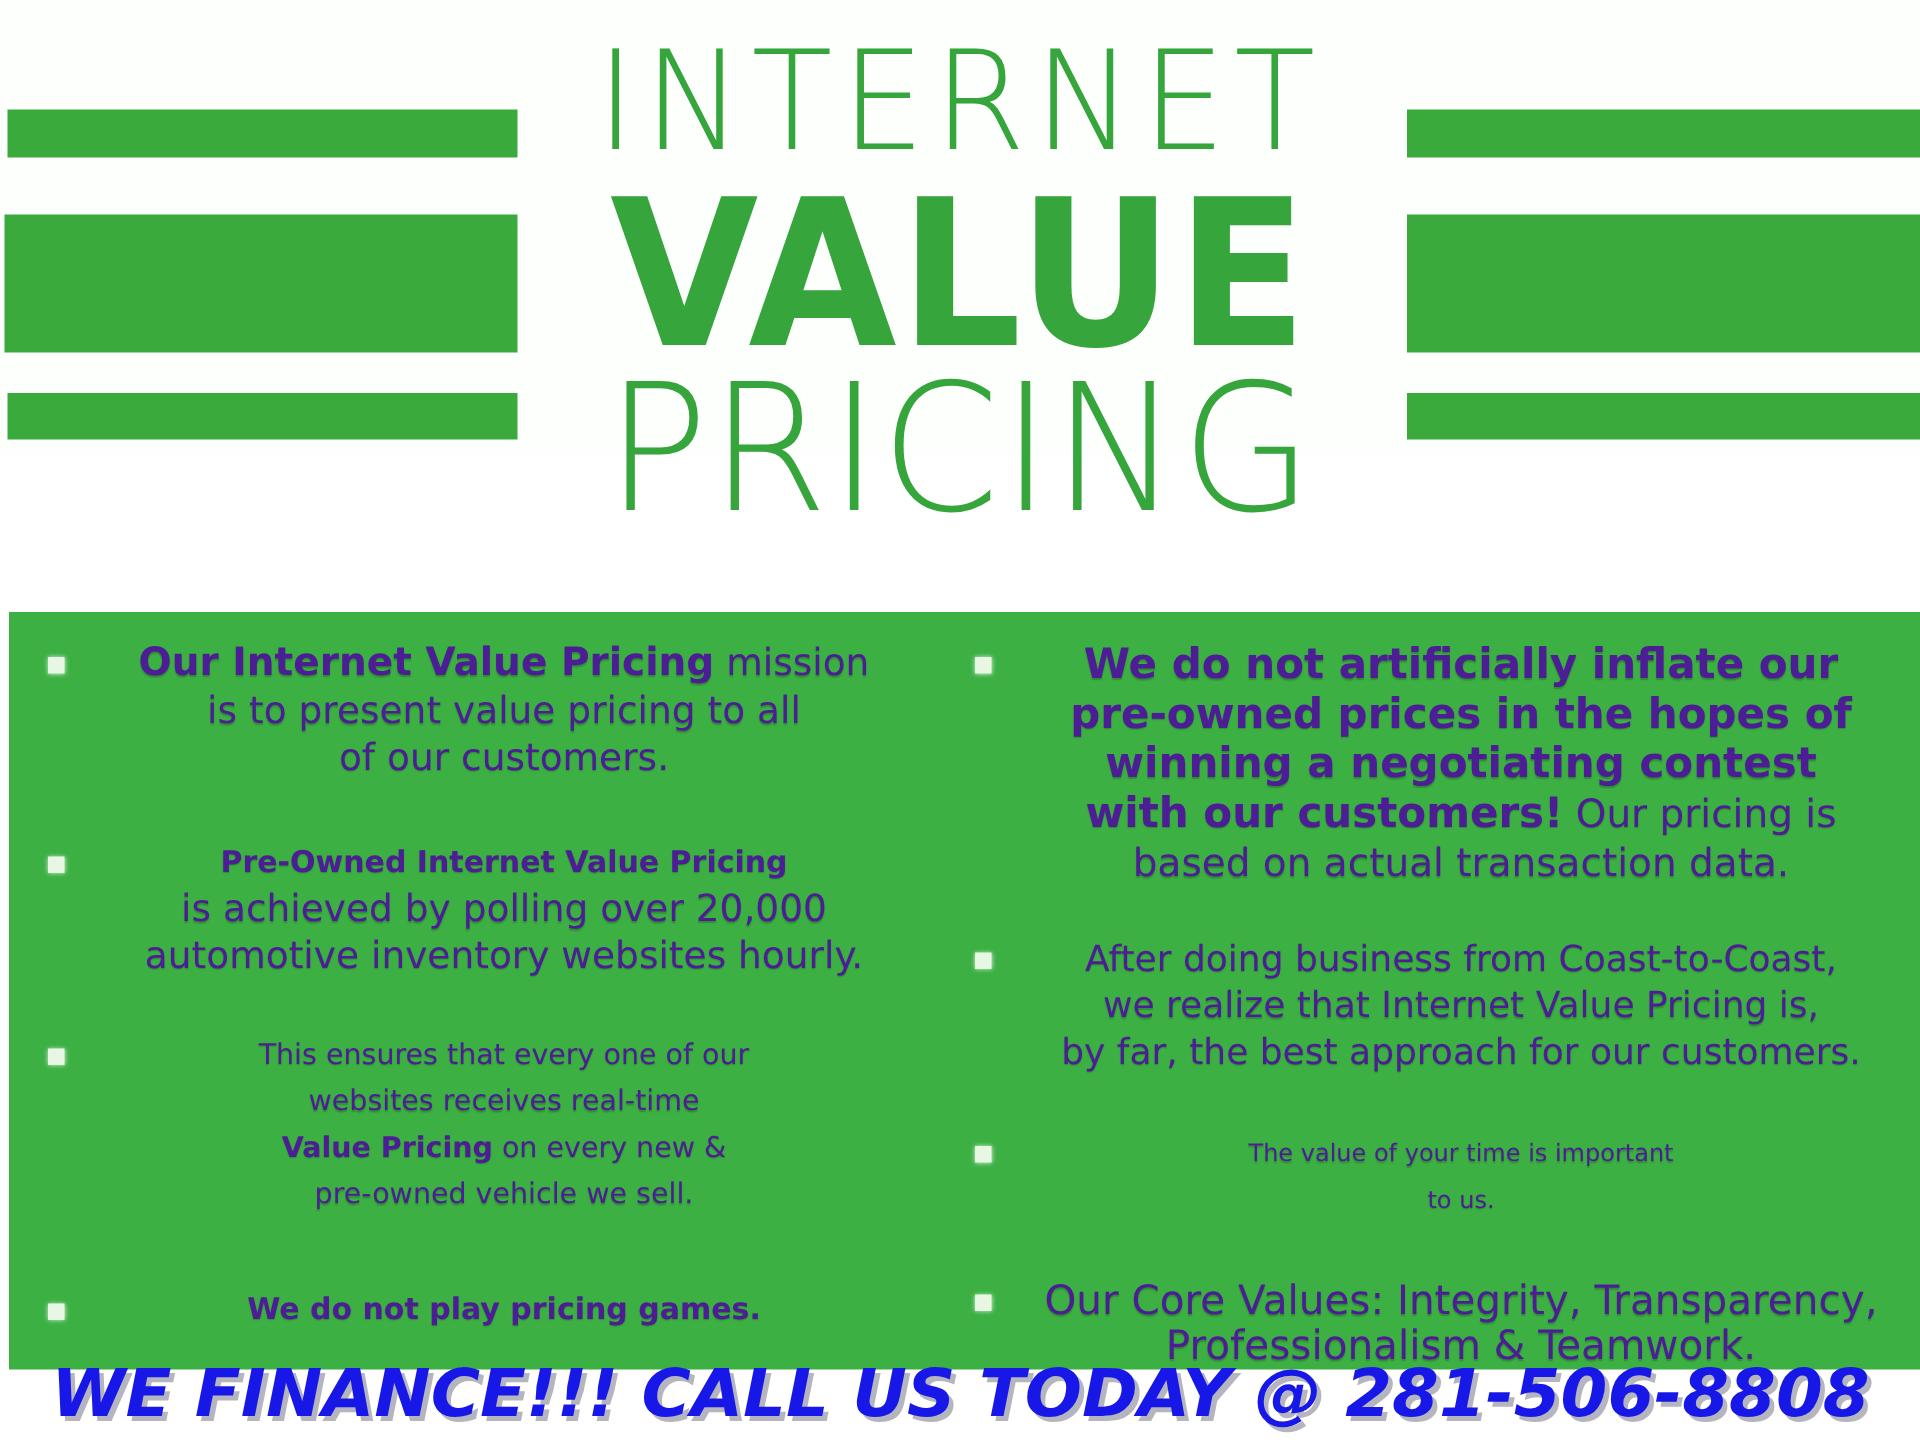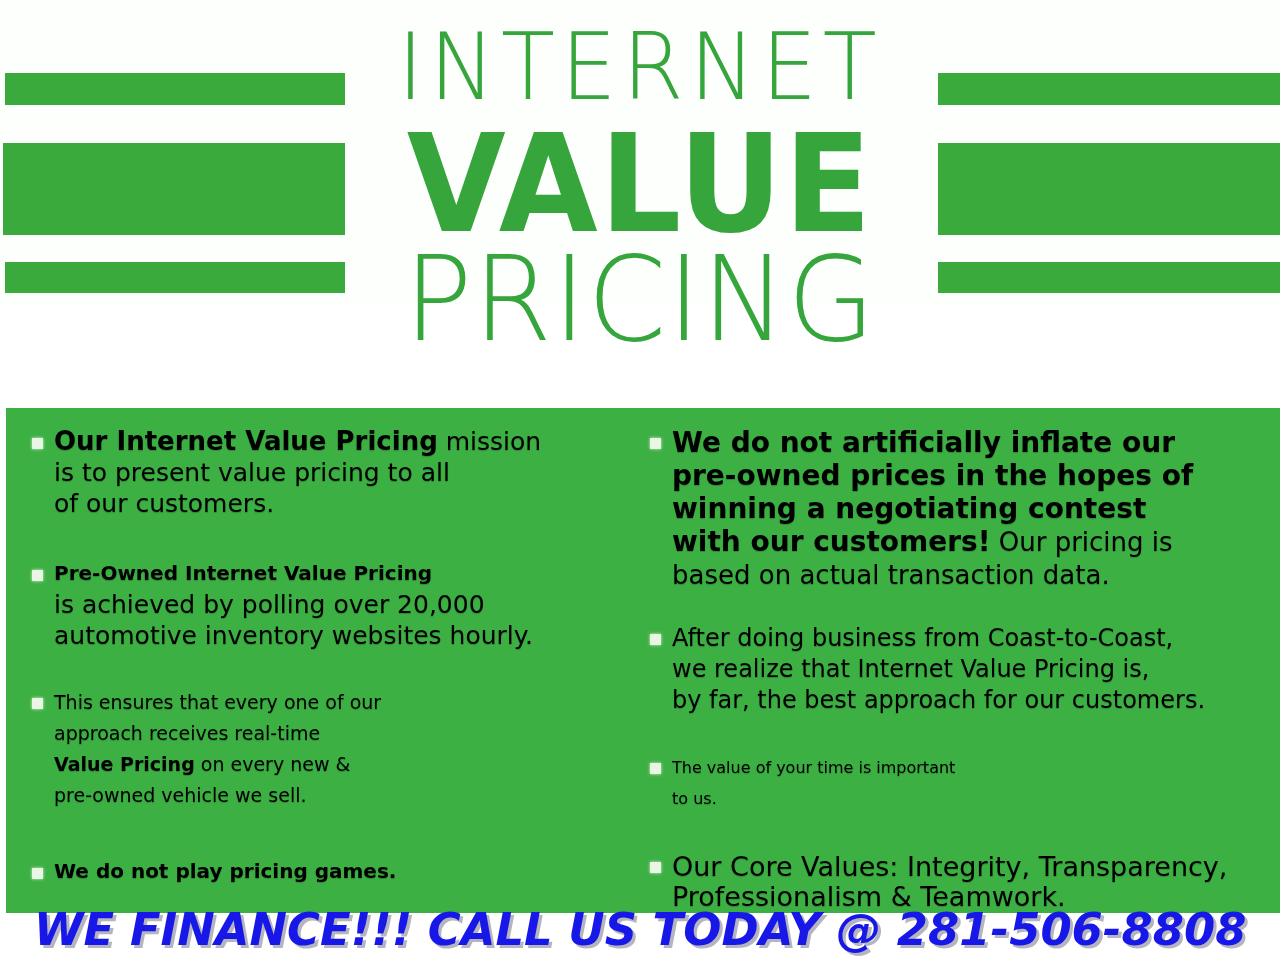--- a/index.html
+++ b/index.html
@@ -90,23 +90,24 @@
   .column {
     position: absolute;
     top: 0;
   }
   #column-left  { left: 22px;  width: 590px; }
   #column-right { left: 640px; width: 630px; }
 
   .bullet-item {
     position: relative;
     padding-left: 26px;
-    color: #000000;
+    color: #4c1d95;
     font-family: "DejaVu Sans", sans-serif;
     text-shadow: 0 1px 1px rgba(0,0,0,0.22);
+    text-align: center;
   }
   .bullet-item .marker {
     position: absolute;
     left: 4px;
     width: 11px;
     height: 11px;
     background: #e8f7e4;
     box-shadow: 0 0 3px rgba(255,255,255,0.8);
   }
   .bullet-item .txt { display: block; }
@@ -199,21 +200,21 @@
       <div class="bullet-item" id="lc-b2">
         <span class="marker"></span>
         <span class="txt lead">Pre-Owned Internet Value Pricing</span>
         <span class="txt">is achieved by polling over 20,000</span>
         <span class="txt">automotive inventory websites hourly.</span>
       </div>
 
       <div class="bullet-item" id="lc-b3">
         <span class="marker"></span>
         <span class="txt">This ensures that every one of our</span>
-        <span class="txt">approach receives real-time</span>
+        <span class="txt">websites receives real-time</span>
         <span class="txt"><b>Value Pricing</b><span> on every new &amp;</span></span>
         <span class="txt">pre-owned vehicle we sell.</span>
       </div>
 
       <div class="bullet-item" id="lc-b4">
         <span class="marker"></span>
         <span class="txt">We do not play pricing games.</span>
       </div>
 
     </div>

